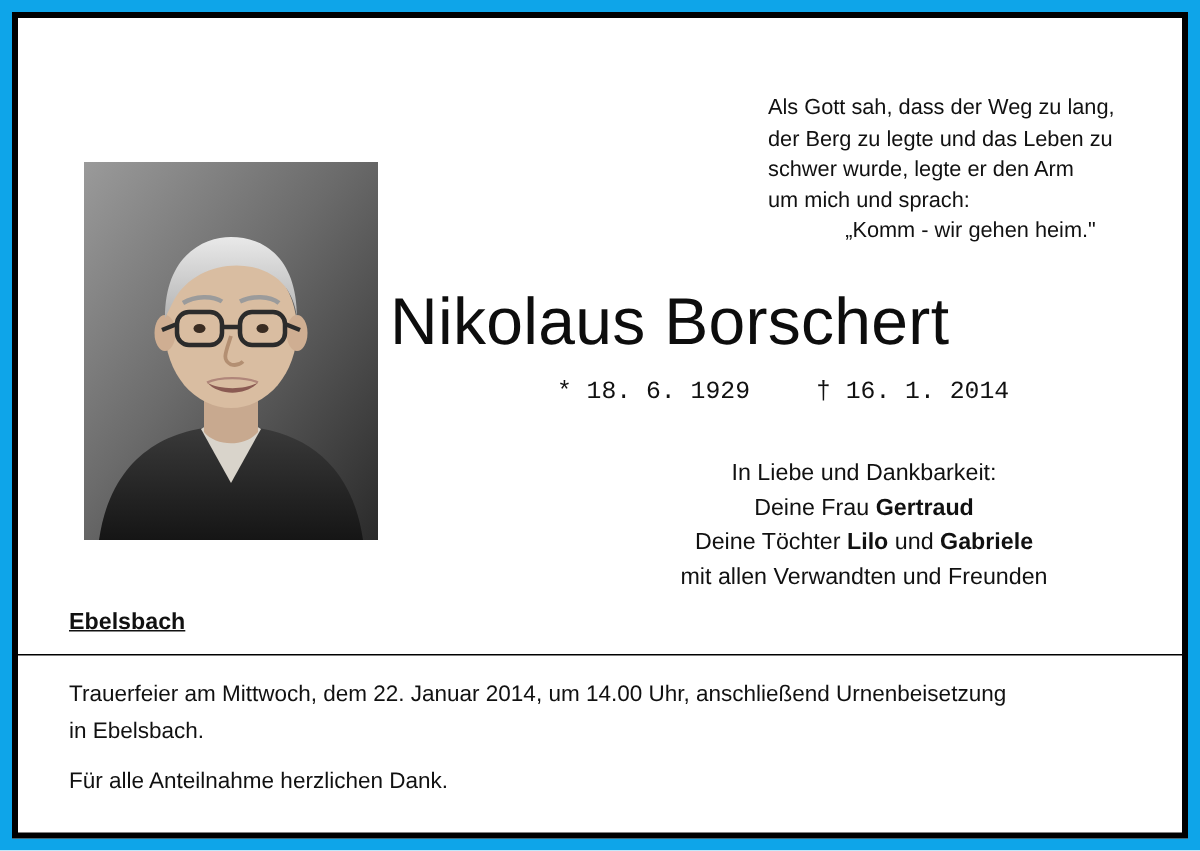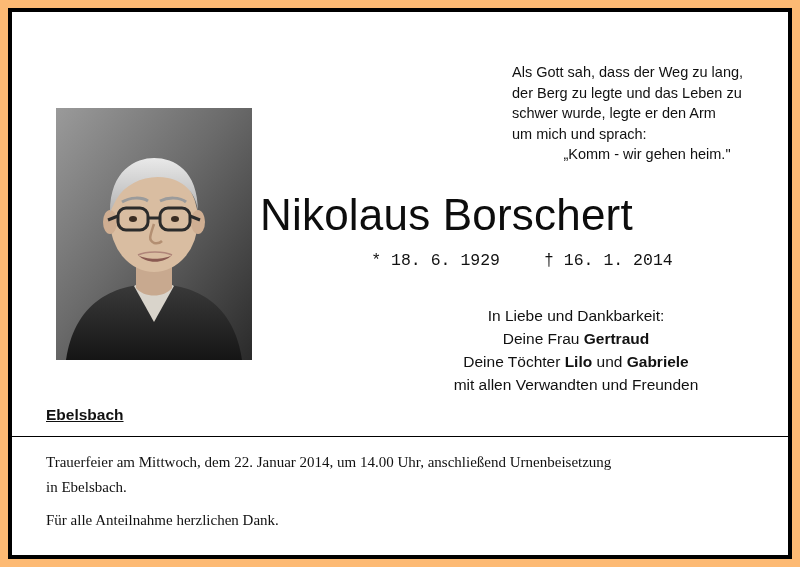--- a/index.html
+++ b/index.html
@@ -11,21 +11,21 @@
     width: 800px;
     height: 567px;
     font-family: "Liberation Sans", sans-serif;
     color: #111111;
     overflow: hidden;
   }
   .page {
     position: relative;
     width: 800px;
     height: 567px;
-    background: #fdba74;
+    background: #0ea5e9;
     box-sizing: border-box;
   }
   
   .notice-frame {
     position: absolute;
     left: 8px;
     top: 8px;
     width: 784px;
     height: 551px;
     border: 4px solid #000000;
@@ -134,21 +134,20 @@
 
   
   .footer {
     position: absolute;
     left: 34px;
     top: 438px;
     width: 710px;
     font-size: 15px;
     line-height: 25px;
     color: #111111;
-    font-family: Liberation Serif, serif;
   }
   .footer .gap { height: 8px; }
 </style>
 </head>
 <body>
 
 <div class="page">
   <div class="notice-frame">
     <div class="notice-inner">
 

